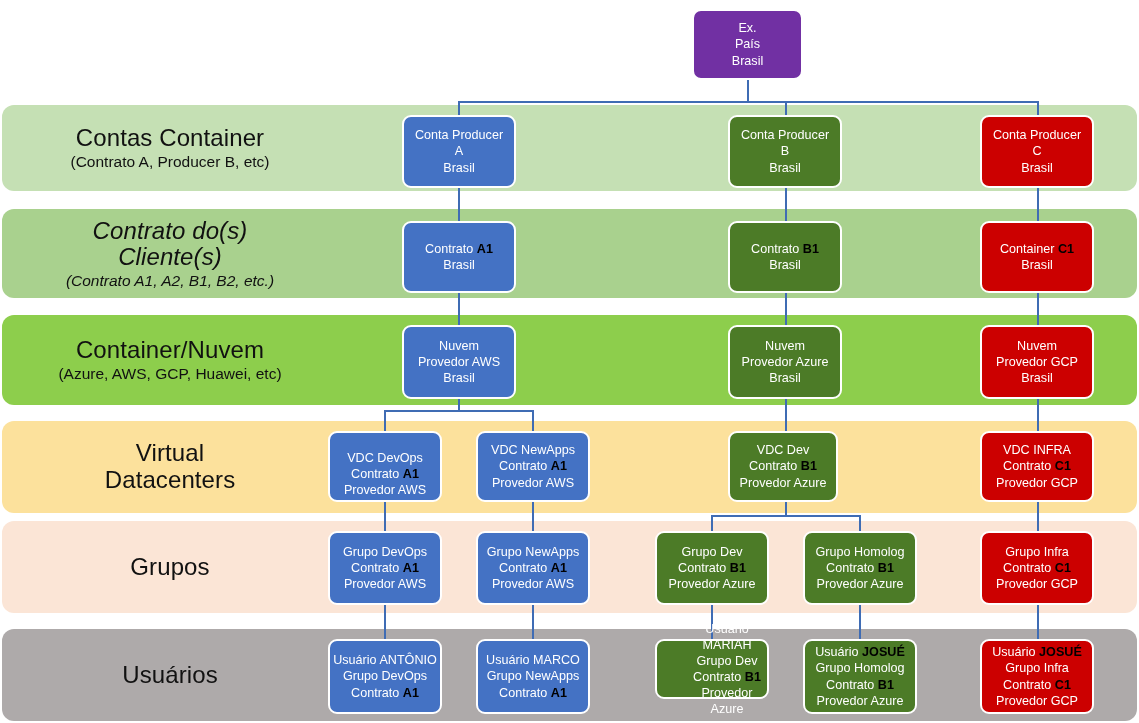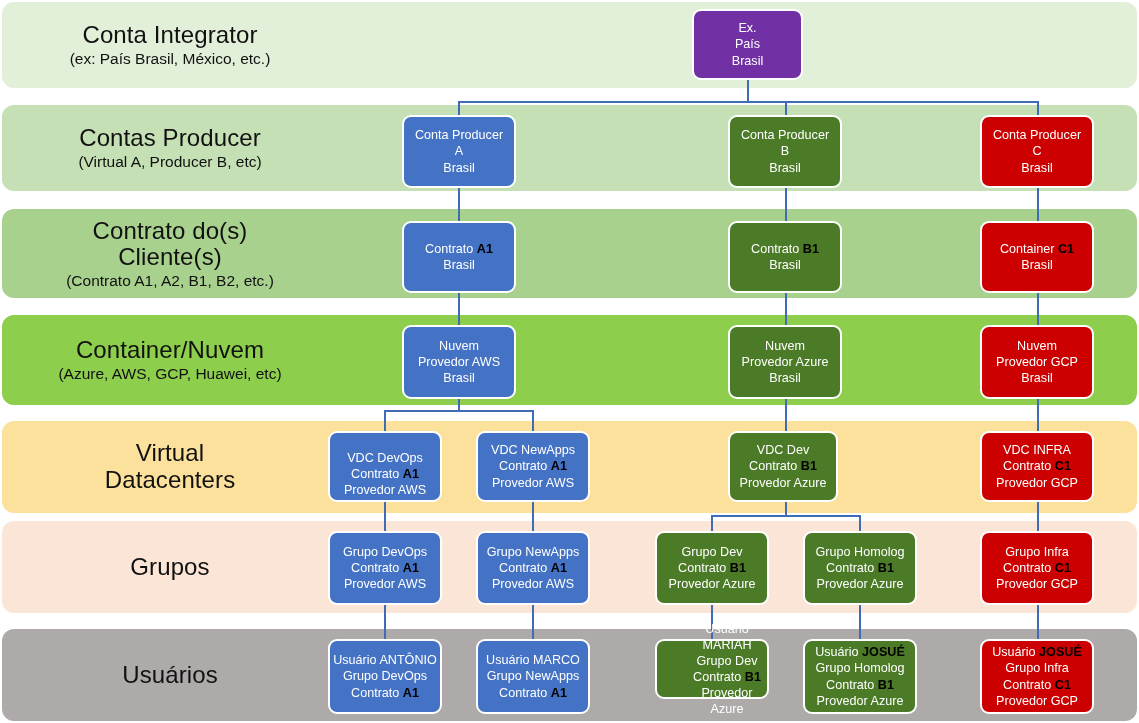--- a/index.html
+++ b/index.html
@@ -74,35 +74,29 @@
   .n-blue{background:#4472C4;}
   .n-green{background:#4C7B27;}
   .n-red{background:#CC0000;}
   .n-purple,.n-blue{border-color:#ffffff;}
 </style>
 </head>
 <body>
 
 <div id="canvas">
 
-  <div class="band" style="top:2px;height:86px;width:1135px;background:#E2EFD9;">
-    <div class="band-label">
-      <span class="band-title">Conta Integrator</span>
-      <span class="band-sub">(ex: País Brasil, México, etc.)</span>
-    </div>
-  </div>
 
   <div class="band" style="top:105px;height:86px;width:1135px;background:#C5E0B4;">
     <div class="band-label">
-      <span class="band-title">Contas Producer</span>
-      <span class="band-sub">(Virtual A, Producer B, etc)</span>
-    </div>
-  </div>
-
-  <div class="band" style="top:209px;height:89px;width:1135px;background:#A9D18E;">
+      <span class="band-title">Contas Container</span>
+      <span class="band-sub">(Contrato A, Producer B, etc)</span>
+    </div>
+  </div>
+
+  <div class="band" style="top:209px;height:89px;width:1135px;background:#A9D18E;font-style:italic;">
     <div class="band-label">
       <span class="band-title">Contrato do(s)</span>
       <span class="band-title">Cliente(s)</span>
       <span class="band-sub">(Contrato A1, A2, B1, B2, etc.)</span>
     </div>
   </div>
 
   <div class="band" style="top:315px;height:90px;width:1135px;background:#8DCE4C;">
     <div class="band-label">
       <span class="band-title">Container/Nuvem</span>

